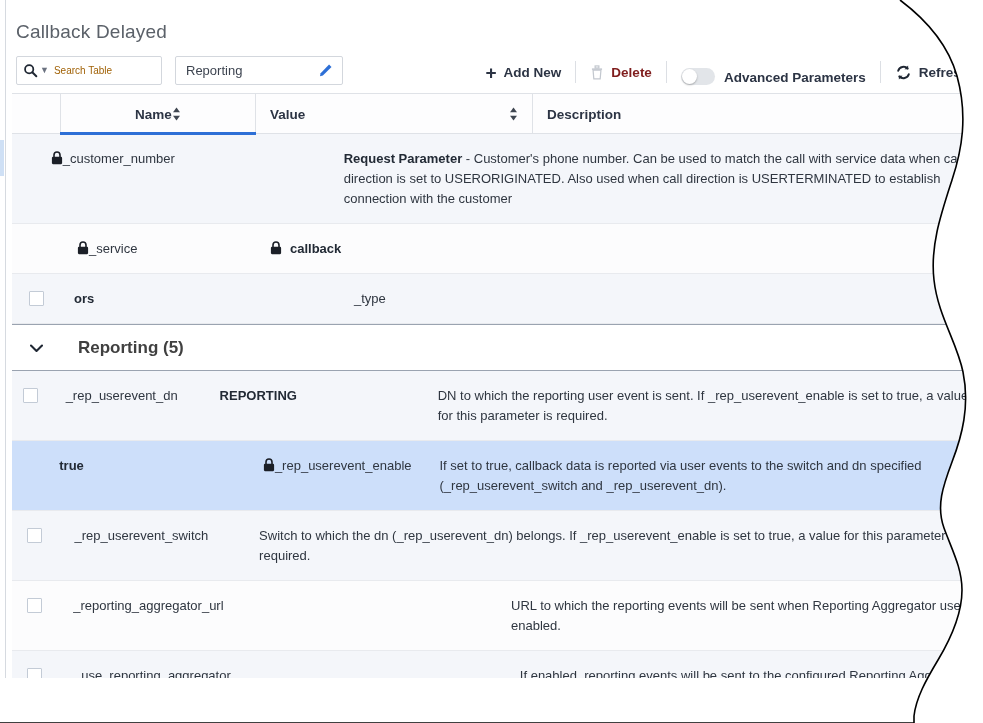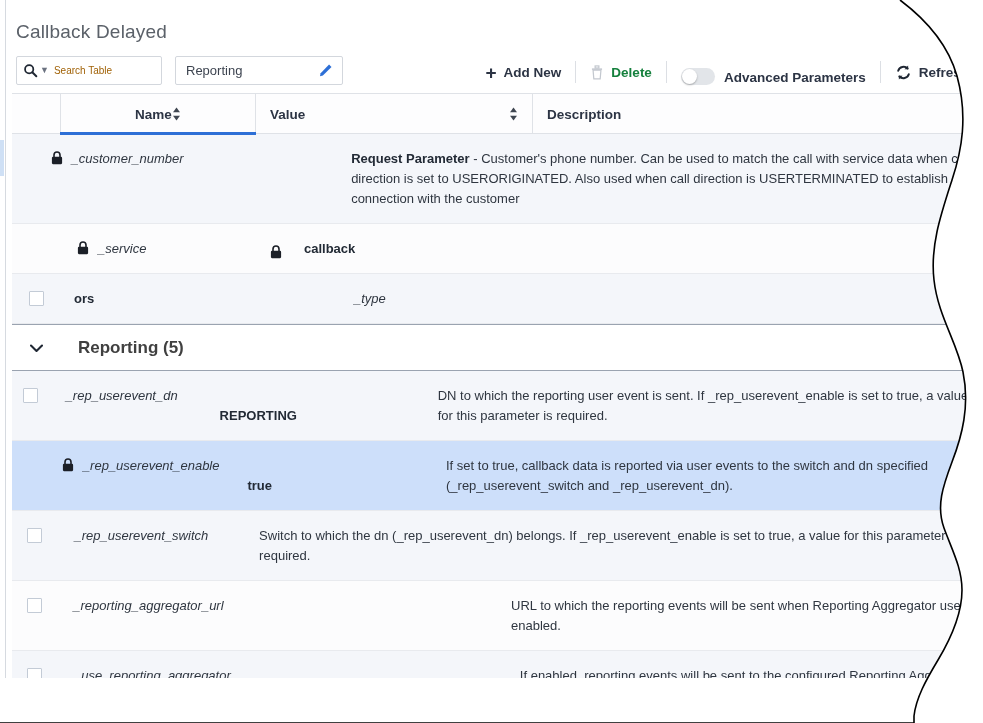--- a/index.html
+++ b/index.html
@@ -132,21 +132,21 @@
     align-items: center;
     gap: 7px;
     padding: 0 14px;
     height: 26px;
     font-size: 13.5px;
     font-weight: bold;
     color: #2c3444;
     white-space: nowrap;
     cursor: pointer;
   }
-  .tb-btn.disabled { color: #15803d; cursor: default; }
+  .tb-btn.disabled { color: #7f1d1d; cursor: default; }
   .tb-sep {
     width: 1px;
     height: 22px;
     background: #dcdfe4;
     flex: 0 0 auto;
   }
   .plus-ico { font-size: 19px; font-weight: bold; line-height: 1; color:#2c3444; }
   .trash-ico { width: 14px; height: 15px; }
   .refresh-ico { width: 17px; height: 17px; }
 
@@ -232,22 +232,22 @@
     border-bottom: 1px solid #9aa3b0;
   }
   .cell {
     box-sizing: border-box;
     padding: 15px 14px 14px 14px;
     font-size: 13px;
     color: #2f3640;
     line-height: 20px;
   }
   .cell.cb   { width: 48px; padding: 17px 0 0 0; display:flex; justify-content:center; align-items:flex-start; }
-  .cell.name { width: 196px; display:flex; align-items:flex-start; gap:9px; padding-left: 17px; font-style: italic; }
-  .cell.val  { width: 277px; display:flex; align-items:flex-end; gap:22px; font-weight: bold; }
+  .cell.name { width: 196px; display:flex; align-items:flex-start; gap:0; padding-left: 17px; }
+  .cell.val  { width: 277px; display:flex; align-items:flex-start; gap:8px; font-weight: bold; }
   .cell.desc { flex: 1 1 auto; padding-right: 22px; }
 
   .cell.name .txt { color:#2f3640; }
   .cell.val  .txt { color:#222a35; }
 
   .checkbox {
     width: 13px; height: 13px;
     border: 1px solid #c3cbd6;
     background: #ffffff;
     border-radius: 1px;
@@ -464,29 +464,29 @@
           <div class="cell name">
             <span class="txt">_rep_userevent_dn</span>
           </div>
           <div class="cell val">
             <span class="txt">REPORTING</span>
           </div>
           <div class="cell desc"><span class="desc-strong"></span><span>DN to which the reporting user event is sent. If _rep_userevent_enable is set to true, a value for this parameter is required.</span></div>
         </div>
         <div class="row sel">
           <div class="cell cb"></div>
+          <div class="cell val">
+            <span class="txt">true</span>
+          </div>
           <div class="cell name">
             <svg class="lock-ico" viewBox="0 0 12 14">
               <path d="M3 6V4a3 3 0 0 1 6 0v2" fill="none" stroke="#1b1f27" stroke-width="1.6"></path>
               <rect x="0.9" y="5.8" width="10.2" height="7.4" rx="1.1" fill="#1b1f27"></rect>
             </svg>
             <span class="txt">_rep_userevent_enable</span>
-          </div>
-          <div class="cell val">
-            <span class="txt">true</span>
           </div>
           <div class="cell desc"><span class="desc-strong"></span><span>If set to true, callback data is reported via user events to the switch and dn specified (_rep_userevent_switch and _rep_userevent_dn).</span></div>
         </div>
         <div class="row alt">
           <div class="cell cb">
             <span class="checkbox"></span>
           </div>
           <div class="cell name">
             <span class="txt">_rep_userevent_switch</span>
           </div>

